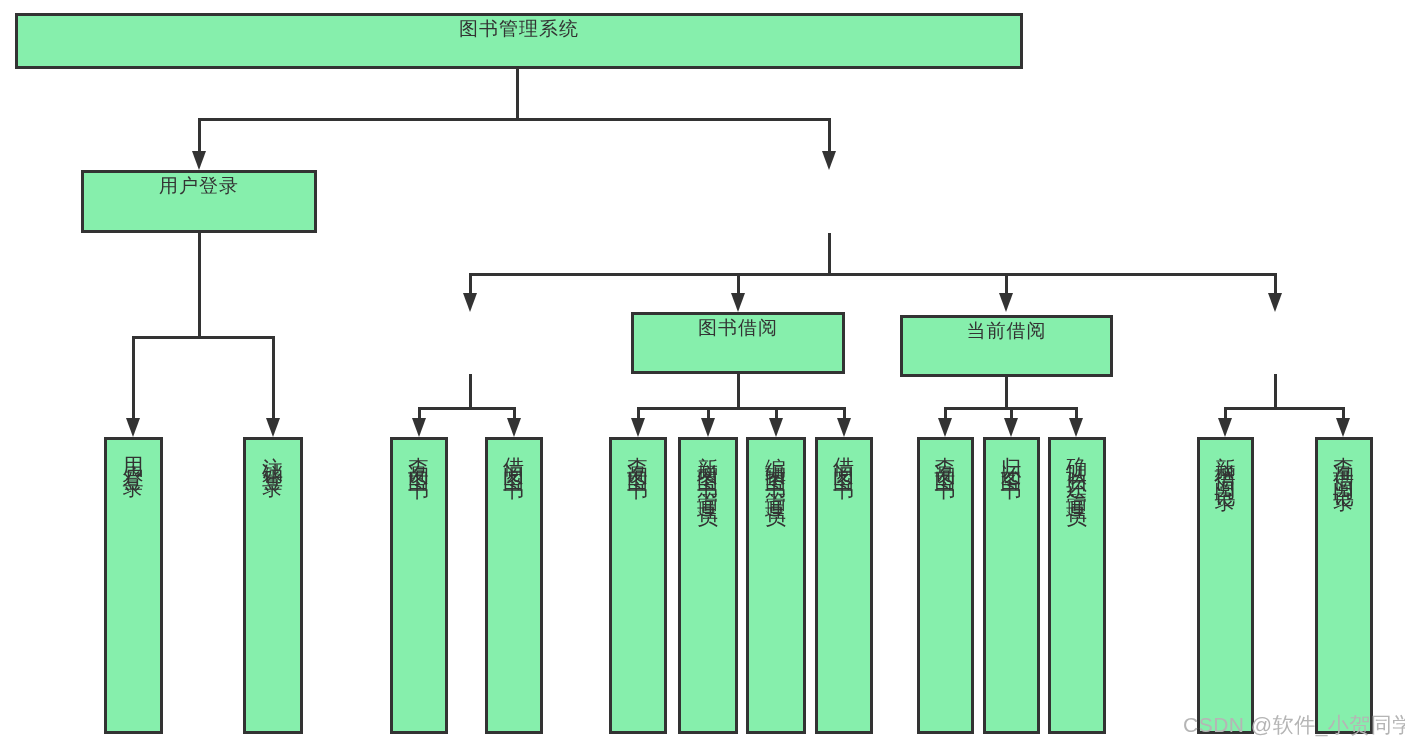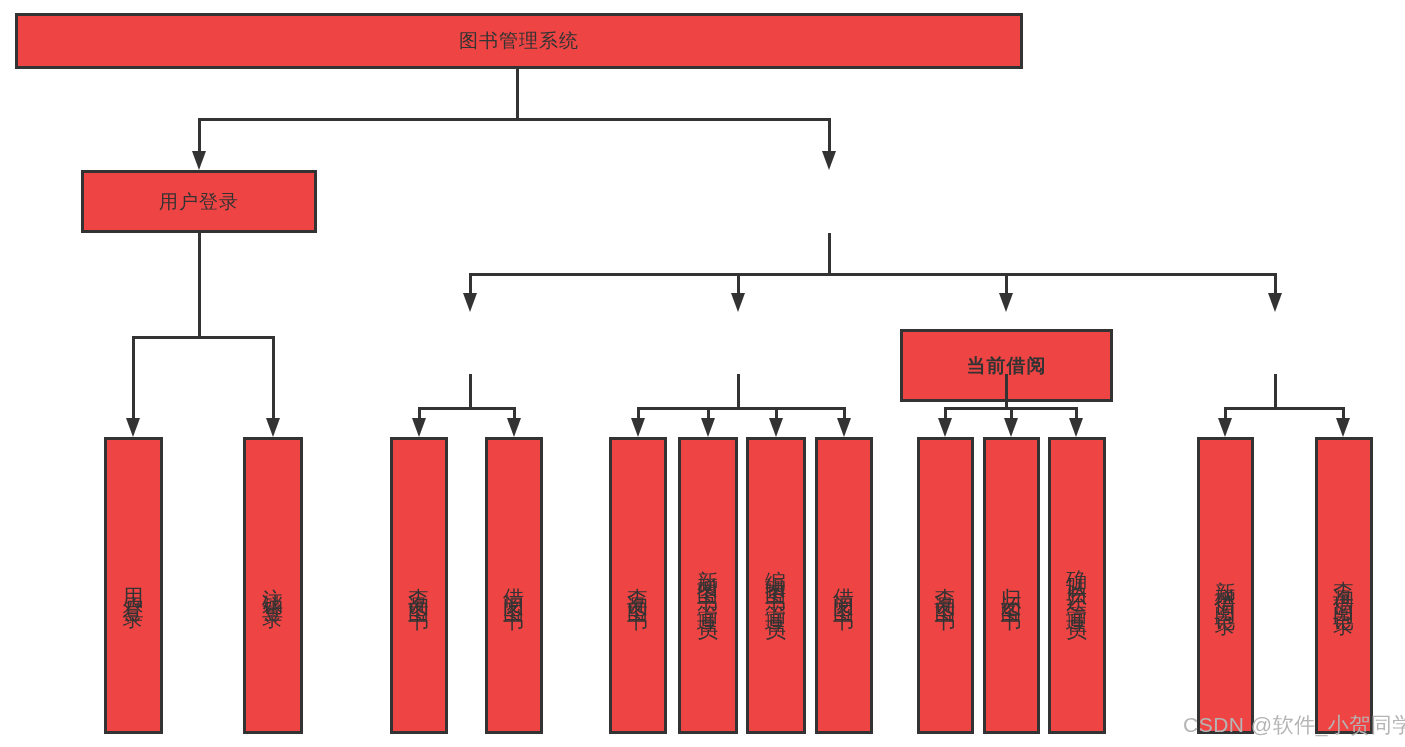--- a/index.html
+++ b/index.html
@@ -8,24 +8,23 @@
     width: 1405px;
     height: 747px;
     background: #ffffff;
     overflow: hidden;
     font-family: "Liberation Sans", sans-serif;
     color: #333333;
   }
   .node {
     position: absolute;
     box-sizing: border-box;
-    background: #ef4444;
+    background: #86efac;
     border: 3px solid #333333;
     display: flex;
-    align-items: center;
     justify-content: center;
   }
   .hlabel {
     font-size: 19px;
     color: #333333;
     letter-spacing: 1px;
     white-space: nowrap;
   }
   .leaf { top: 437px; height: 297px; }
   .vlabel {
@@ -88,21 +87,24 @@
   <div class="hline" style="left:469px; top:273px; width:808px;"></div>
   <div class="vline" style="left:469px; top:273px; height:24px;"></div>
   <div class="ahead" style="left:463px; top:293px;"></div>
   <div class="vline" style="left:737px; top:273px; height:24px;"></div>
   <div class="ahead" style="left:731px; top:293px;"></div>
   <div class="vline" style="left:1005px; top:273px; height:24px;"></div>
   <div class="ahead" style="left:999px; top:293px;"></div>
   <div class="vline" style="left:1274px; top:273px; height:24px;"></div>
   <div class="ahead" style="left:1268px; top:293px;"></div>
 
-  <div class="node" style="left:900px; top:329px; width:213px; height:73px;font-weight:bold;">
+  <div class="node" style="left:631px; top:312px; width:214px; height:62px;">
+    <span class="hlabel">图书借阅</span>
+  </div>
+  <div class="node" style="left:900px; top:315px; width:213px; height:62px;">
     <span class="hlabel">当前借阅</span>
   </div>
 
   <div class="vline" style="left:469px; top:374px; height:36px;"></div>
   <div class="hline" style="left:418px; top:407px; width:98px;"></div>
   <div class="vline" style="left:418px; top:407px; height:14px;"></div>
   <div class="ahead" style="left:412px; top:418px;"></div>
   <div class="vline" style="left:513px; top:407px; height:14px;"></div>
   <div class="ahead" style="left:507px; top:418px;"></div>
 

